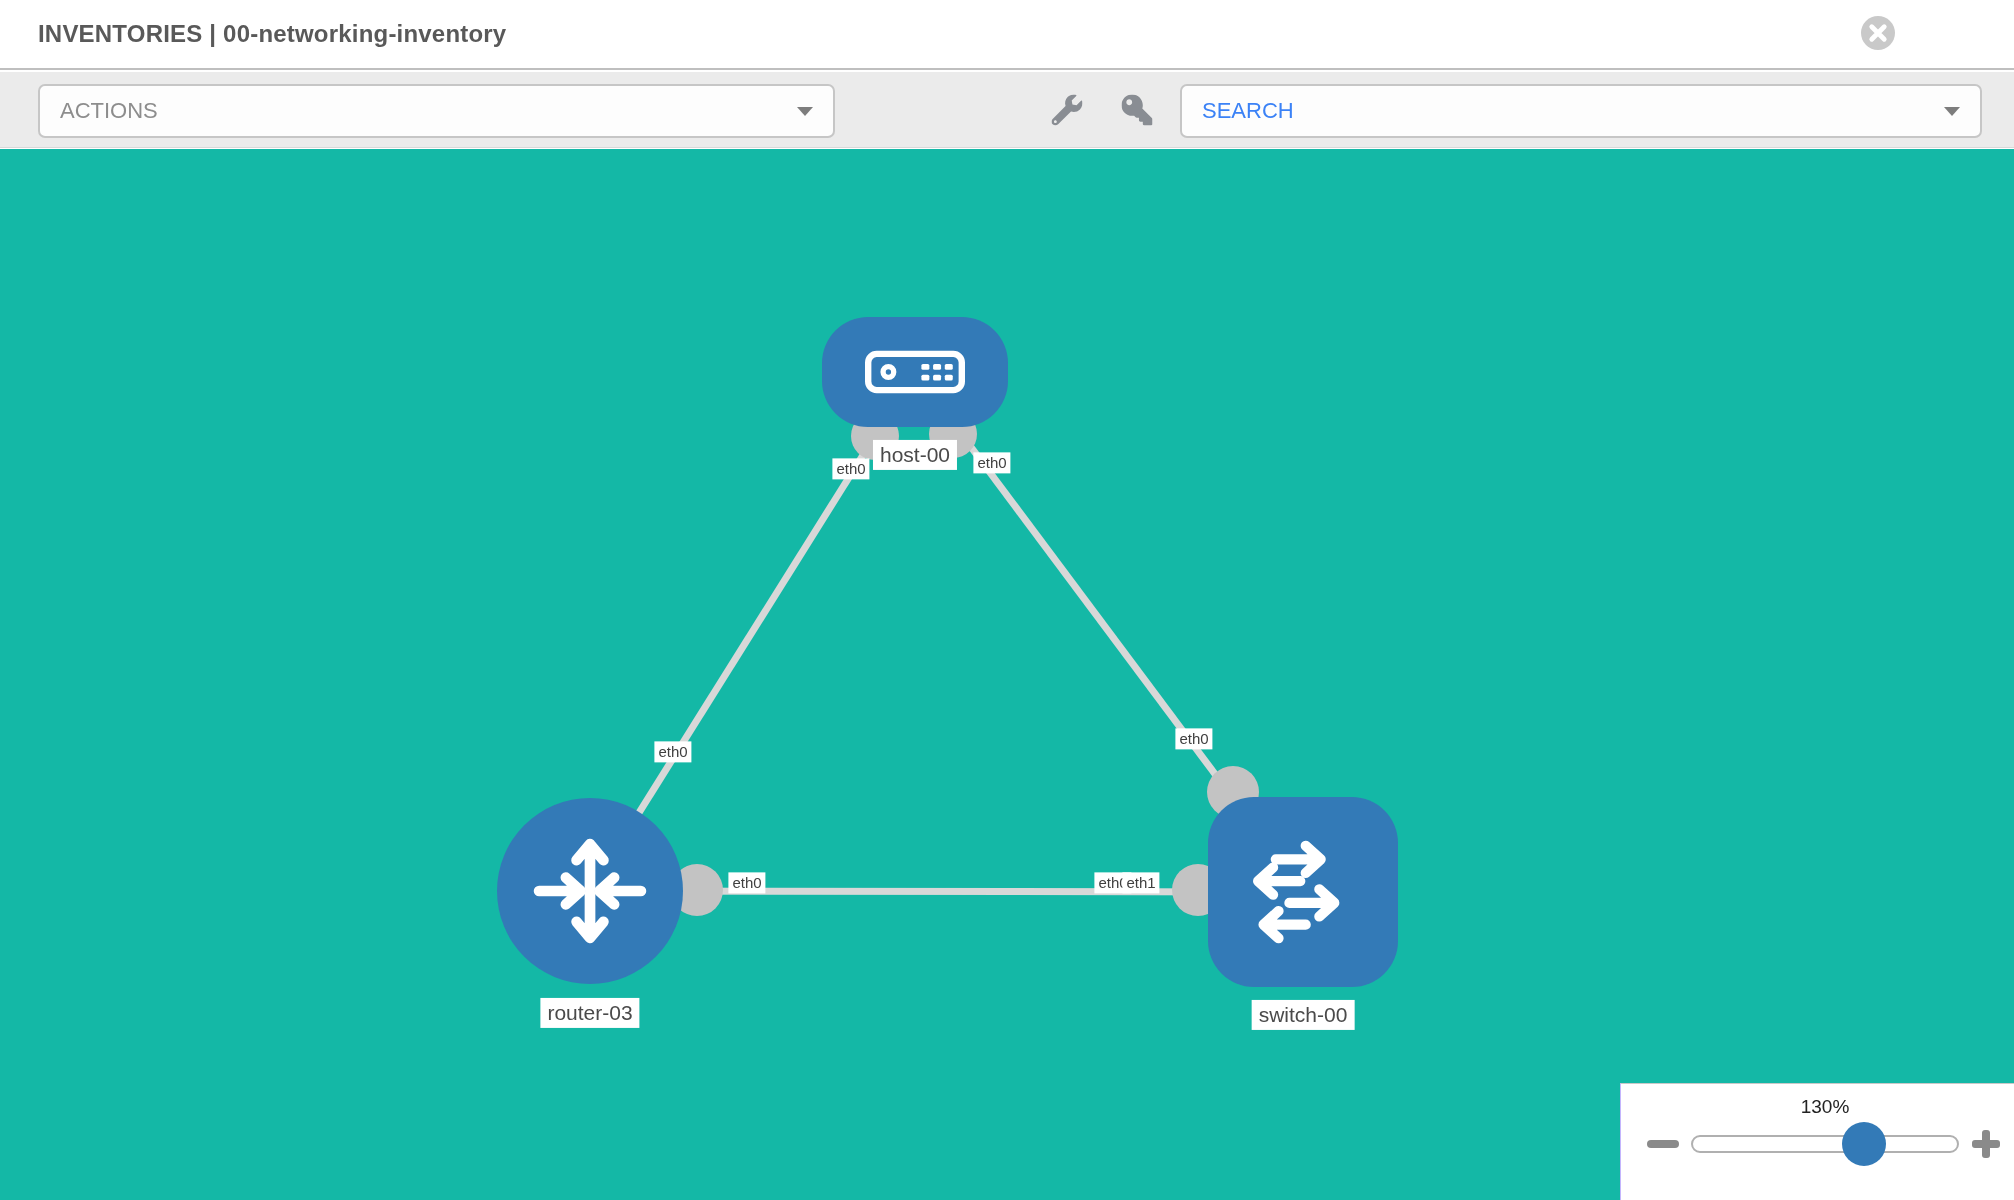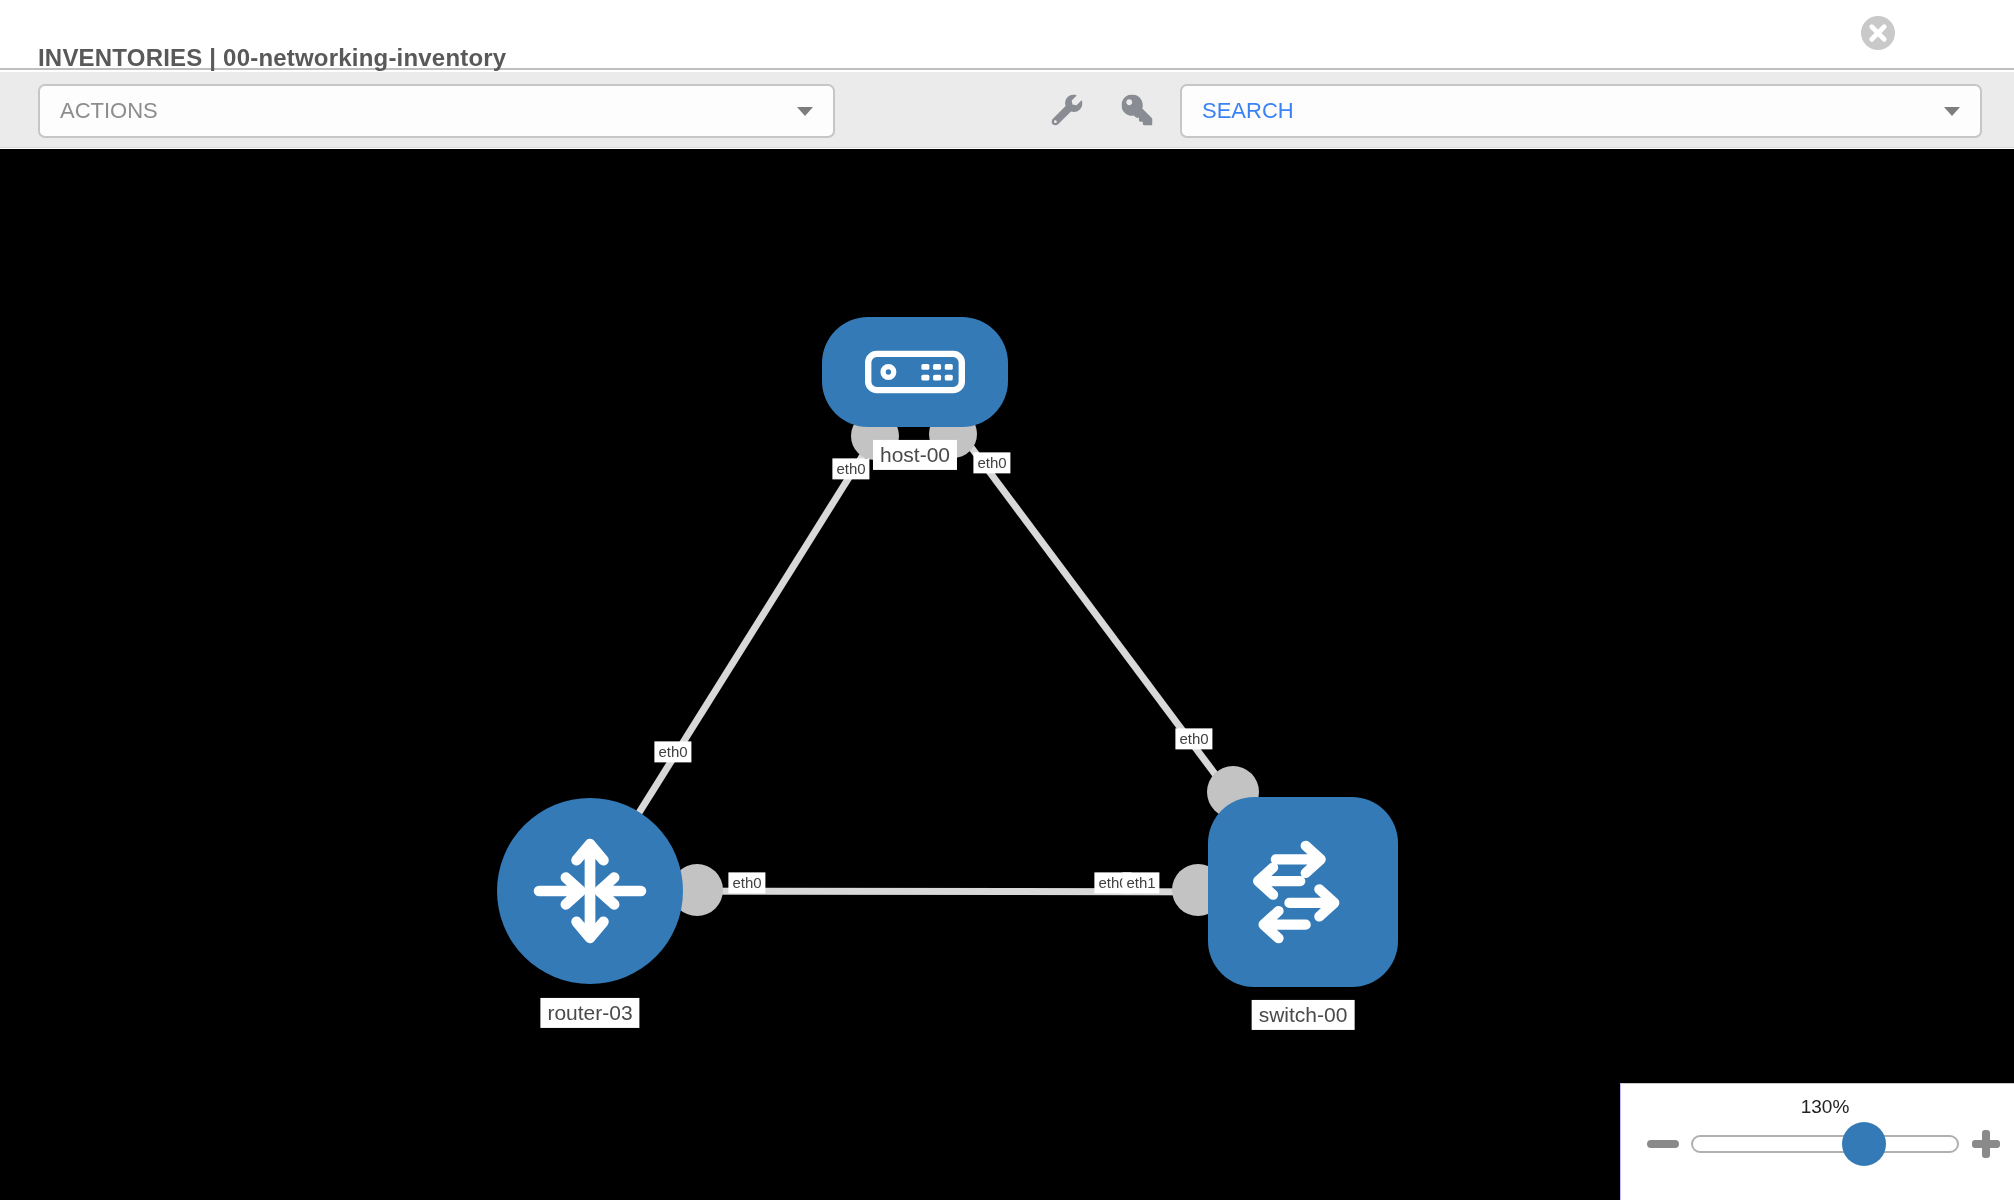--- a/index.html
+++ b/index.html
@@ -4,21 +4,21 @@
 <style>
   * { margin:0; padding:0; box-sizing:border-box; }
   html,body { width:2014px; height:1200px; overflow:hidden; background:#fff;
               font-family:"Liberation Sans", sans-serif; }
   .stage { position:relative; width:2014px; height:1200px; }
 
   
   .header { position:absolute; top:0; left:0; width:100%; height:70px;
             background:#fff; border-bottom:2px solid #bfbfbf; }
   .page-title { position:absolute; left:38px; top:50%; transform:translateY(-50%);
-                font-size:24px; font-weight:700; color:#595959; letter-spacing:.2px;margin-top:24px; }
+                font-size:24px; font-weight:700; color:#595959; letter-spacing:.2px; }
   .close-btn { position:absolute; right:119px; top:16px; width:34px; height:34px;
                border:none; background:transparent; cursor:pointer; padding:0; }
 
   
   .toolbar { position:absolute; top:72px; left:0; width:100%; height:76px;
              background:#ebebeb; border-bottom:1px solid #d8d8d8; }
   .select { position:absolute; top:12px; height:54px; background:#fdfdfd;
             border:2px solid #c6c6c6; border-radius:7px; display:flex;
             align-items:center; padding:0 20px; font-size:22px; color:#8d8d8d;
             cursor:pointer; }
@@ -27,21 +27,21 @@
                    border-right:8px solid transparent; border-top:9px solid #7d7d7d; }
   .select.actions { left:38px; width:797px; }
   .select.search  { left:1180px; width:802px; color:#3b82f6; }
   .tool-btn { position:absolute; top:50%; transform:translate(-50%,-50%);
               background:none; border:none; cursor:pointer; padding:0; line-height:0; }
   .tool-btn.wrench { left:1067px; }
   .tool-btn.key    { left:1137px; }
 
   
   .canvas { position:absolute; top:149px; left:0; width:2014px; height:1051px;
-            background:#000000; overflow:hidden; }
+            background:#14b8a6; overflow:hidden; }
   #wires { position:absolute; top:0; left:0; }
   .wire { stroke:#d8d8d8; stroke-width:7; }
   .connector { fill:#c3c3c3; }
   .node { position:absolute; background:#337ab7; transform:translate(-50%,-50%);
           display:flex; align-items:center; justify-content:center; cursor:pointer; }
   .node.host   { width:186px; height:110px; border-radius:46px; }
   .node.router { width:186px; height:186px; border-radius:50%; }
   .node.switch { width:190px; height:190px; border-radius:46px; }
   .dlabel { position:absolute; transform:translate(-50%,-50%); background:#fff;
             color:#4a4a4a; white-space:nowrap; line-height:1.15; }

